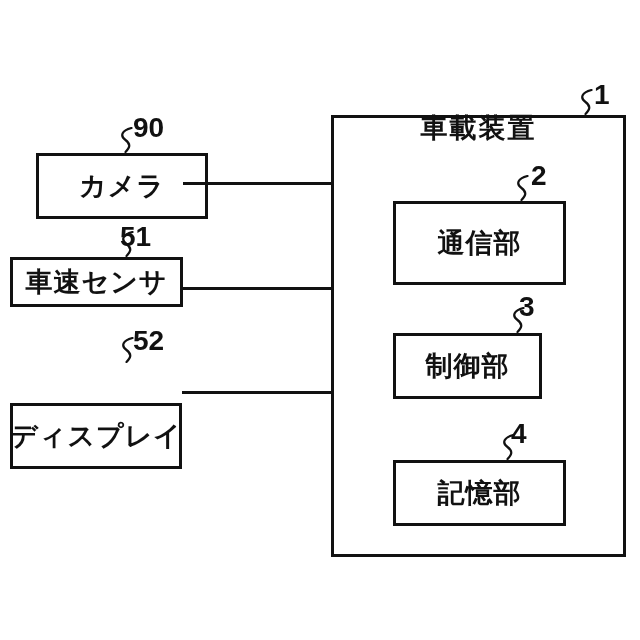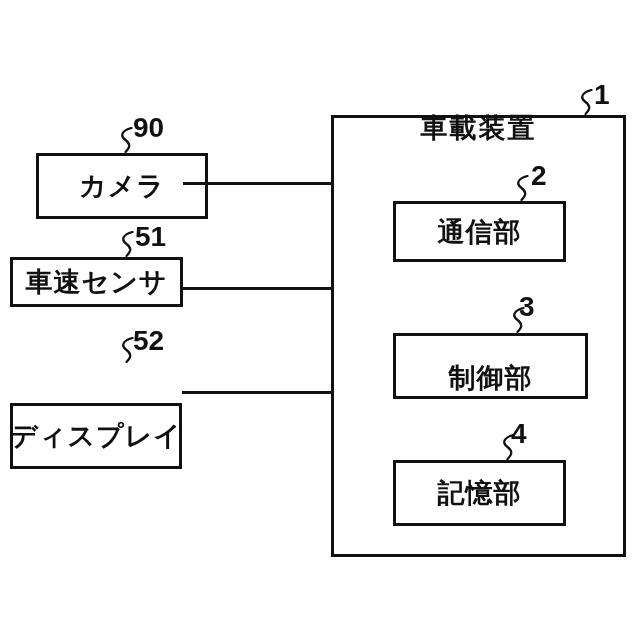--- a/index.html
+++ b/index.html
@@ -39,40 +39,40 @@
   <div class="box" style="left:12px;top:153px;width:172px;height:66px;margin-left:24px;">
     <span class="box-label">カメラ</span>
   </div>
   <div class="box" style="left:10px;top:257px;width:173px;height:50px;">
     <span class="box-label">車速センサ</span>
   </div>
   <div class="box" style="left:10px;top:363px;width:172px;height:66px;margin-top:40px;">
     <span class="box-label">ディスプレイ</span>
   </div>
 
-  <div class="box" style="left:393px;top:201px;width:173px;height:61px;">
+  <div class="box" style="left:393px;top:201px;width:173px;height:84px;">
     <span class="box-label">通信部</span>
   </div>
-  <div class="box" style="left:393px;top:333px;width:195px;height:66px;align-items:flex-end;">
+  <div class="box" style="left:393px;top:333px;width:149px;height:66px;">
     <span class="box-label">制御部</span>
   </div>
   <div class="box" style="left:393px;top:460px;width:173px;height:66px;">
     <span class="box-label">記憶部</span>
   </div>
 
   <div class="connector" style="left:183px;top:182px;width:148px;"></div>
   <div class="connector" style="left:183px;top:287px;width:148px;"></div>
   <div class="connector" style="left:182px;top:391px;width:149px;"></div>
 
   <div class="ref-num" style="left:594px;top:81px;">1</div>
   <div class="ref-num" style="left:531px;top:162px;">2</div>
   <div class="ref-num" style="left:519px;top:293px;">3</div>
   <div class="ref-num" style="left:511px;top:420px;">4</div>
   <div class="ref-num" style="left:133px;top:114px;">90</div>
-  <div class="ref-num" style="left:135px;top:223px;">51</div>
+  <div class="ref-num" style="left:120px;top:223px;">51</div>
   <div class="ref-num" style="left:133px;top:327px;">52</div>
 
   <svg class="leader" style="left:579px;top:89px;" width="14" height="26" viewBox="0 0 14 26">
     <path d="M 12.5 1 C 3 3.5 0.5 8.5 6.5 13 C 12.5 17.5 10.5 21 6.5 25" fill="none" stroke="#111111" stroke-width="2.2" stroke-linecap="round"></path>
   </svg>
   <svg class="leader" style="left:515px;top:175px;" width="14" height="26" viewBox="0 0 14 26">
     <path d="M 12.5 1 C 3 3.5 0.5 8.5 6.5 13 C 12.5 17.5 10.5 21 6.5 25" fill="none" stroke="#111111" stroke-width="2.2" stroke-linecap="round"></path>
   </svg>
   <svg class="leader" style="left:511px;top:307px;" width="14" height="26" viewBox="0 0 14 26">
     <path d="M 12.5 1 C 3 3.5 0.5 8.5 6.5 13 C 12.5 17.5 10.5 21 6.5 25" fill="none" stroke="#111111" stroke-width="2.2" stroke-linecap="round"></path>

